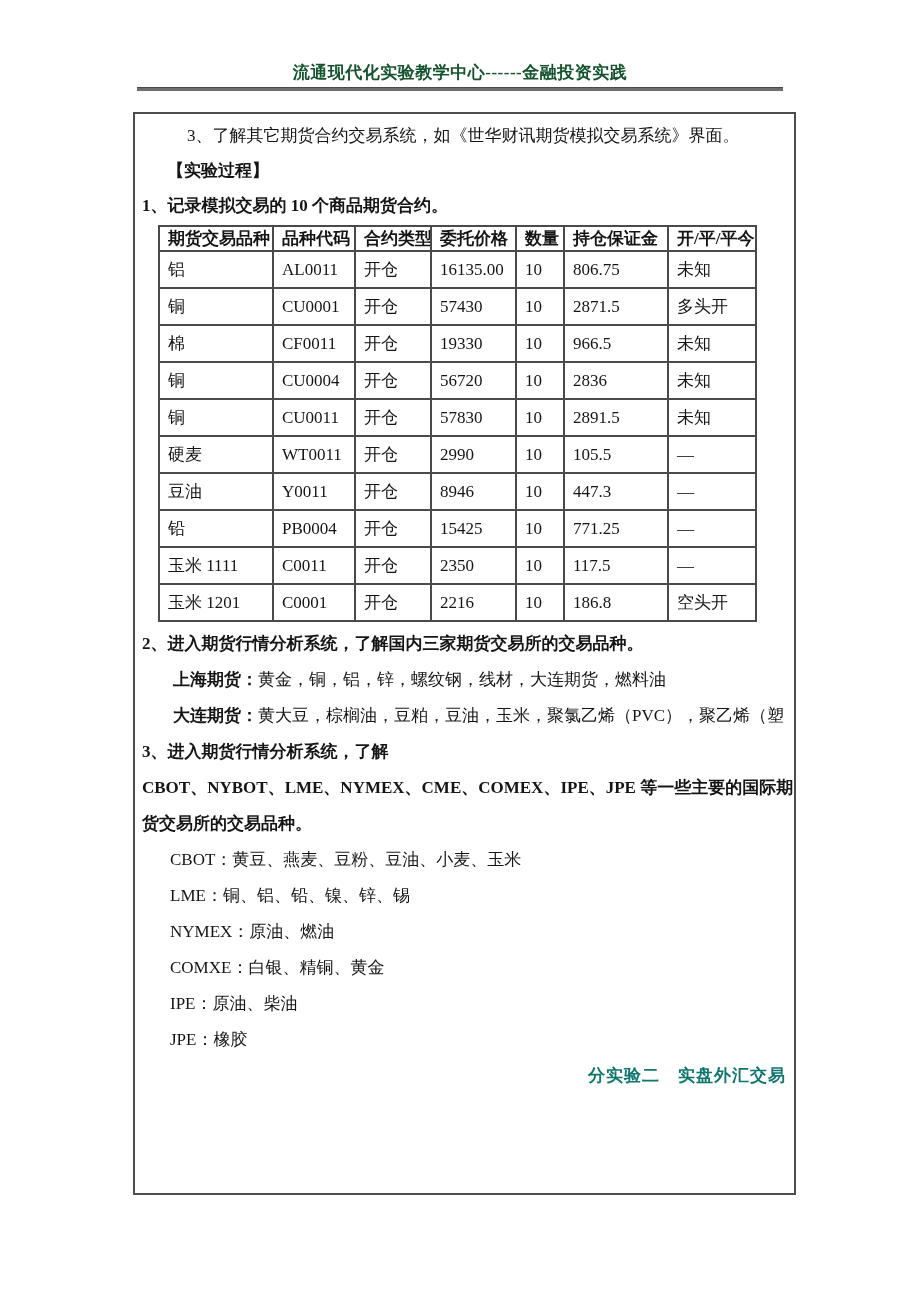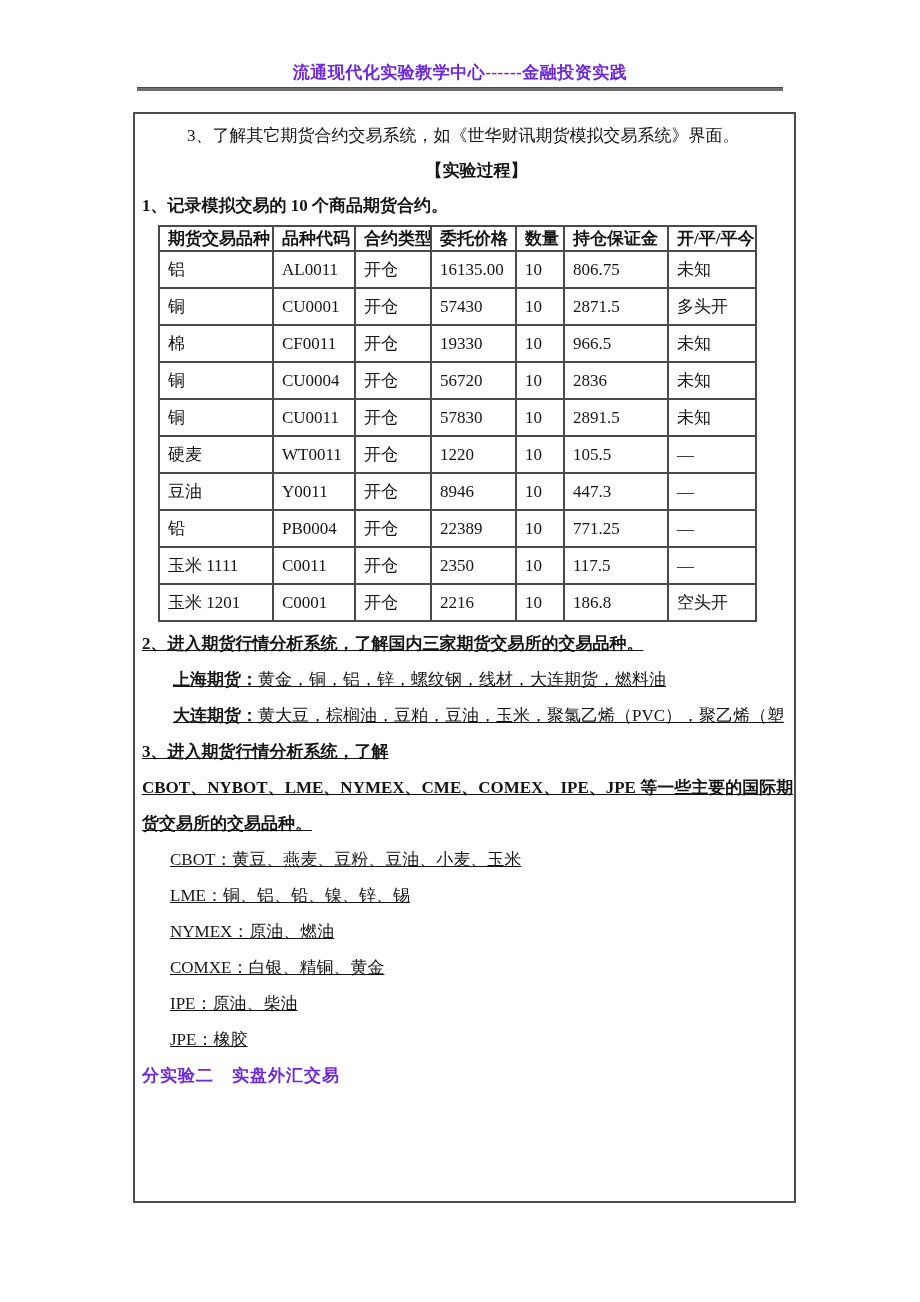--- a/index.html
+++ b/index.html
@@ -5,55 +5,55 @@
   html,body{margin:0;padding:0;background:#ffffff;}
   body{
     width:920px;height:1302px;position:relative;
     font-family:"Liberation Serif","DejaVu Serif",serif;
     color:#151515;
     -webkit-font-smoothing:antialiased;
   }
   .doc-header{
     position:absolute;left:137px;top:60px;width:646px;height:26px;
     text-align:center;font-size:17px;font-weight:bold;line-height:26px;
-    letter-spacing:0.5px;white-space:nowrap;color:#6d28d9;
+    letter-spacing:0.5px;white-space:nowrap;color:#14532d;
   }
   .header-rule{
     position:absolute;left:137px;top:87px;width:646px;height:3px;
     background:#6e6e6e;border-top:1px solid #4a4a4a;
   }
   .content-box{
     position:absolute;left:133px;top:112px;width:644px;height:1067px;
     border:2px solid #4d4d4d;
-    padding:4px 8px 16px 7px;box-sizing:content-box;
+    padding:4px 8px 8px 7px;box-sizing:content-box;
     overflow:hidden;
   }
   .content-box p{
     margin:0;line-height:35px;font-size:17px;white-space:nowrap;
   }
-  .content-box p.body-line{line-height:36px;text-decoration:underline;}
+  .content-box p.body-line{line-height:36px;}
   .indent-3{text-indent:45px;}
-  .indent-15{text-indent:25px;text-align:center;}
+  .indent-15{text-indent:25px;}
   .indent-2{text-indent:31px;}
   .indent-list{text-indent:28px;}
   .bold{font-weight:bold;}
   .gap-spacer{display:inline-block;width:38px;}
   table.futures{
     border-collapse:collapse;margin:2px 0 4px 16px;table-layout:fixed;
     width:597px;font-size:17px;
   }
   table.futures th,table.futures td{
     border:2px solid #4a4a4a;text-align:left;font-weight:normal;
     padding:0 4px 0 8px;overflow:hidden;white-space:nowrap;
   }
   table.futures thead tr{height:24px;}
   table.futures th{font-weight:bold;}
   .footer-heading{
-    margin:0;text-align:left;font-size:27px;font-weight:bold;
-    line-height:40px;white-space:nowrap;letter-spacing:1px;color:#6d28d9;
+    margin:0;text-align:right;font-size:27px;font-weight:bold;
+    line-height:40px;white-space:nowrap;letter-spacing:1px;color:#0f766e;
   }
 </style>
 </head>
 <body>
 
 <div class="doc-header">流通现代化实验教学中心------金融投资实践</div>
 <div class="header-rule"></div>
 
 <div class="content-box">
 
@@ -127,39 +127,39 @@
           <td>开仓</td>
           <td>57830</td>
           <td>10</td>
           <td>2891.5</td>
           <td>未知</td>
         </tr>
         <tr style="height: 37px; border-radius: 9px;">
           <td>硬麦</td>
           <td>WT0011</td>
           <td>开仓</td>
-          <td>1220</td>
+          <td>2990</td>
           <td>10</td>
           <td>105.5</td>
           <td>—</td>
         </tr>
         <tr style="height: 37px; border-radius: 10px;">
           <td>豆油</td>
           <td>Y0011</td>
           <td>开仓</td>
           <td>8946</td>
           <td>10</td>
           <td>447.3</td>
           <td>—</td>
         </tr>
         <tr style="height: 37px;">
           <td>铅</td>
           <td>PB0004</td>
           <td>开仓</td>
-          <td>22389</td>
+          <td>15425</td>
           <td>10</td>
           <td>771.25</td>
           <td>—</td>
         </tr>
         <tr style="height: 37px;">
           <td>玉米 1111</td>
           <td>C0011</td>
           <td>开仓</td>
           <td>2350</td>
           <td>10</td>

